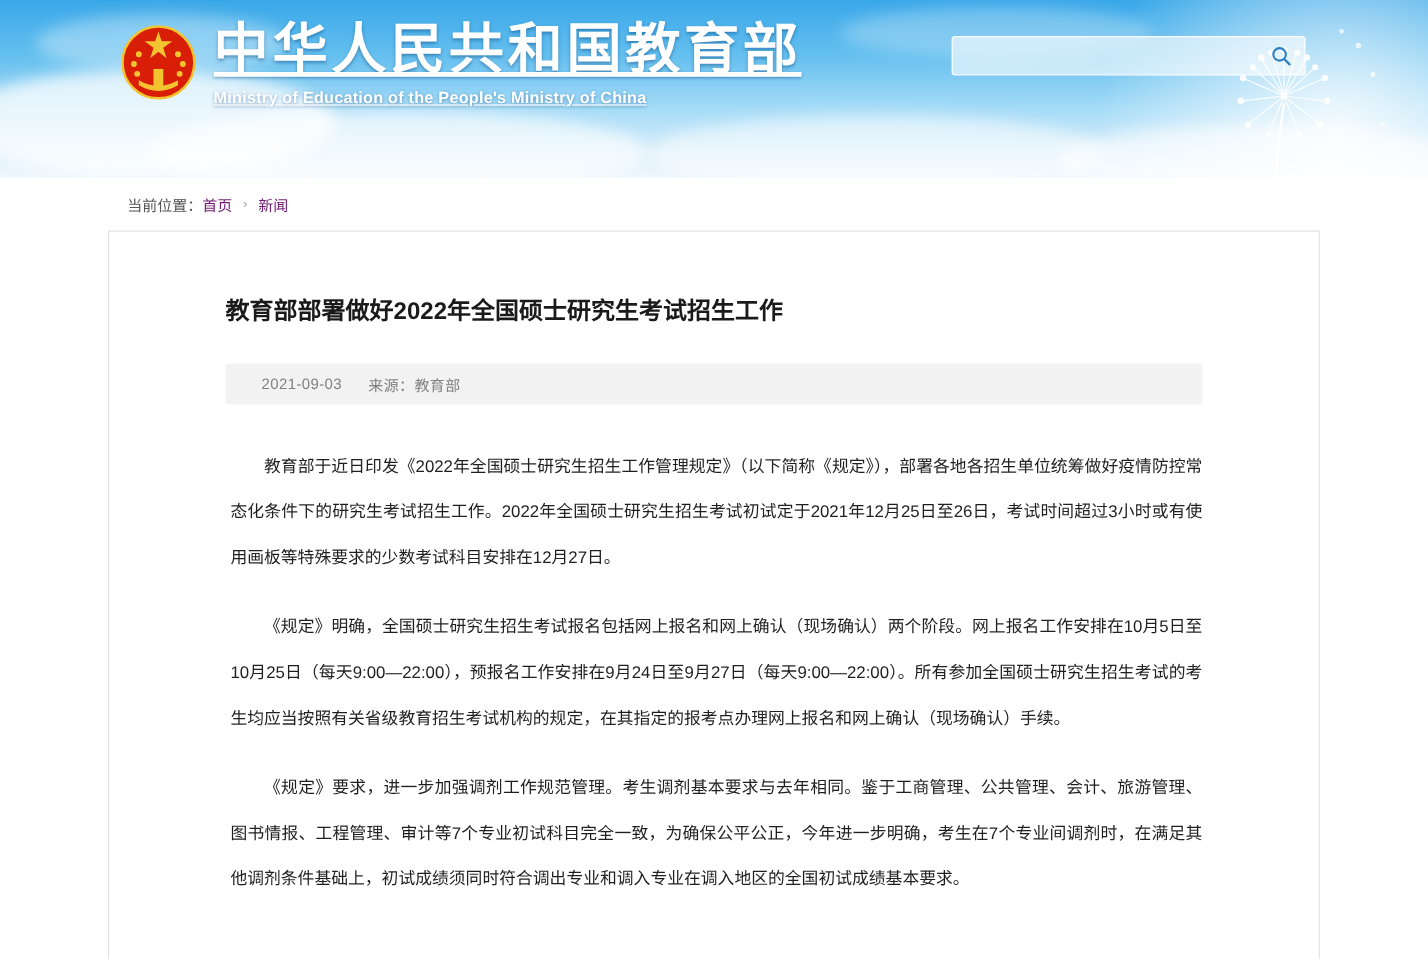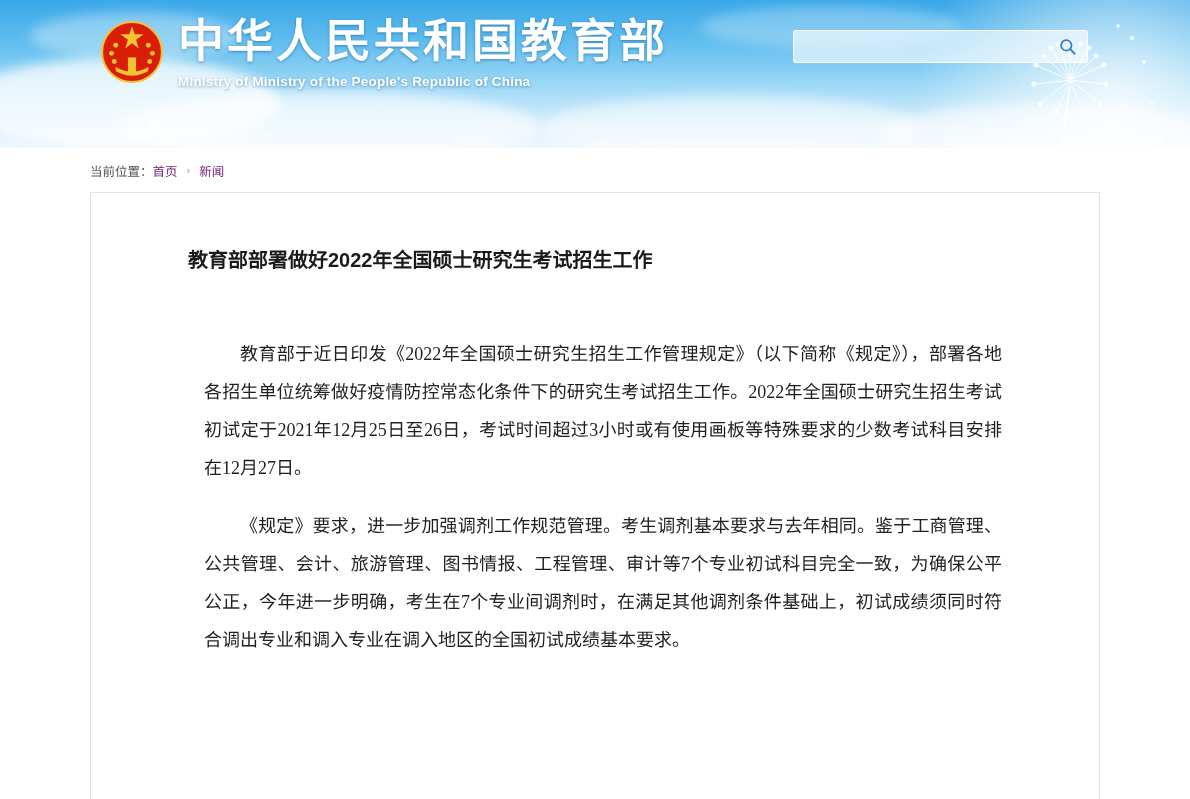--- a/index.html
+++ b/index.html
@@ -53,20 +53,21 @@
     width: 68px;
     height: 68px;
   }
 
   .brand {
     position: absolute;
     left: 178px;
     top: 14px;
     color: #ffffff;
     text-shadow: 0 1px 3px rgba(0,60,120,.45);
+    text-decoration: underline;
   }
   .brand .cn {
     font-size: 46px;
     font-weight: bold;
     letter-spacing: 3px;
     line-height: 54px;
     white-space: nowrap;
   }
   .brand .en {
     font-size: 13.5px;
@@ -115,21 +116,21 @@
   .breadcrumb {
     width: 1190px;
     height: 44px;
     display: flex;
     align-items: center;
     padding-left: 90px;
     font-size: 12.5px;
     color: #4a4a4a;
     background: #fff;
   }
-  .breadcrumb .label { color: #555; }
+  .breadcrumb .label { color: #555; margin-left: 16px; }
   .breadcrumb a { color: #701a75; text-decoration: none; }
   .breadcrumb .sep {
     color: #9a9a9a;
     margin: 0 9px;
     font-size: 11px;
   }
 
   
   .wrap {
     width: 1190px;
@@ -158,27 +159,26 @@
     align-items: center;
     padding-left: 30px;
     font-size: 12.5px;
     color: #808080;
     letter-spacing: .3px;
   }
   .meta .date { margin-right: 22px; }
 
   .body { padding-top: 12px; }
   .body p {
-    font-size: 18px;
+    font-size: 14px;
     line-height: 38px;
     color: #1f1f1f;
     text-indent: 2em;
-    margin: 20px 0 0 16px;
+    margin: 20px 0 0 4px;
     text-align: justify;
-    font-family: Liberation Serif, serif;
   }
 </style>
 </head>
 <body>
 
 <div class="header">
   <div class="cloud c5"></div>
   <div class="cloud c6"></div>
   <div class="cloud c1"></div>
   <div class="cloud c2"></div>
@@ -244,21 +244,21 @@
       <circle cx="74" cy="40" r="3.6"></circle>
       <circle cx="80" cy="52" r="3.6"></circle>
       <circle cx="76" cy="64" r="3.6"></circle>
     </g>
     <path d="M26 72 Q50 86 74 72 L74 78 Q50 92 26 78 Z" fill="#f4c430"></path>
     <rect x="44" y="58" width="12" height="22" fill="#f4c430"></rect>
   </svg>
 
   <div class="brand">
     <div class="cn">中华人民共和国教育部</div>
-    <div class="en">Ministry of Ministry of the People's Republic of China</div>
+    <div class="en">Ministry of Education of the People's Ministry of China</div>
   </div>
 
   <div class="search-box">
     <input class="search-input" type="text" value="" placeholder="" style="">
     <button class="search-btn">
       <svg width="19" height="19" viewBox="0 0 24 24">
         <circle cx="10.5" cy="10.5" r="6.6" fill="none" stroke="#2f7fc4" stroke-width="2.2"></circle>
         <line x1="15.4" y1="15.4" x2="21" y2="21" stroke="#2f7fc4" stroke-width="2.4" stroke-linecap="round"></line>
       </svg>
     </button>
@@ -269,19 +269,24 @@
   <span class="label">当前位置：</span>
   <a href="#">首页</a>
   <span class="sep">›</span>
   <a href="#">新闻</a>
 </div>
 
 <div class="wrap">
   <div class="card">
     <h1 class="title">教育部部署做好2022年全国硕士研究生考试招生工作</h1>
 
+    <div class="meta">
+      <span class="date">2021-09-03</span>
+      <span class="source">来源：教育部</span>
+    </div>
 
     <div class="body">
       <p>教育部于近日印发《2022年全国硕士研究生招生工作管理规定》（以下简称《规定》），部署各地各招生单位统筹做好疫情防控常态化条件下的研究生考试招生工作。2022年全国硕士研究生招生考试初试定于2021年12月25日至26日，考试时间超过3小时或有使用画板等特殊要求的少数考试科目安排在12月27日。</p>
+      <p>《规定》明确，全国硕士研究生招生考试报名包括网上报名和网上确认（现场确认）两个阶段。网上报名工作安排在10月5日至10月25日（每天9:00—22:00），预报名工作安排在9月24日至9月27日（每天9:00—22:00）。所有参加全国硕士研究生招生考试的考生均应当按照有关省级教育招生考试机构的规定，在其指定的报考点办理网上报名和网上确认（现场确认）手续。</p>
       <p>《规定》要求，进一步加强调剂工作规范管理。考生调剂基本要求与去年相同。鉴于工商管理、公共管理、会计、旅游管理、图书情报、工程管理、审计等7个专业初试科目完全一致，为确保公平公正，今年进一步明确，考生在7个专业间调剂时，在满足其他调剂条件基础上，初试成绩须同时符合调出专业和调入专业在调入地区的全国初试成绩基本要求。</p>
     </div>
   </div>
 </div>
 
 </body></html>

